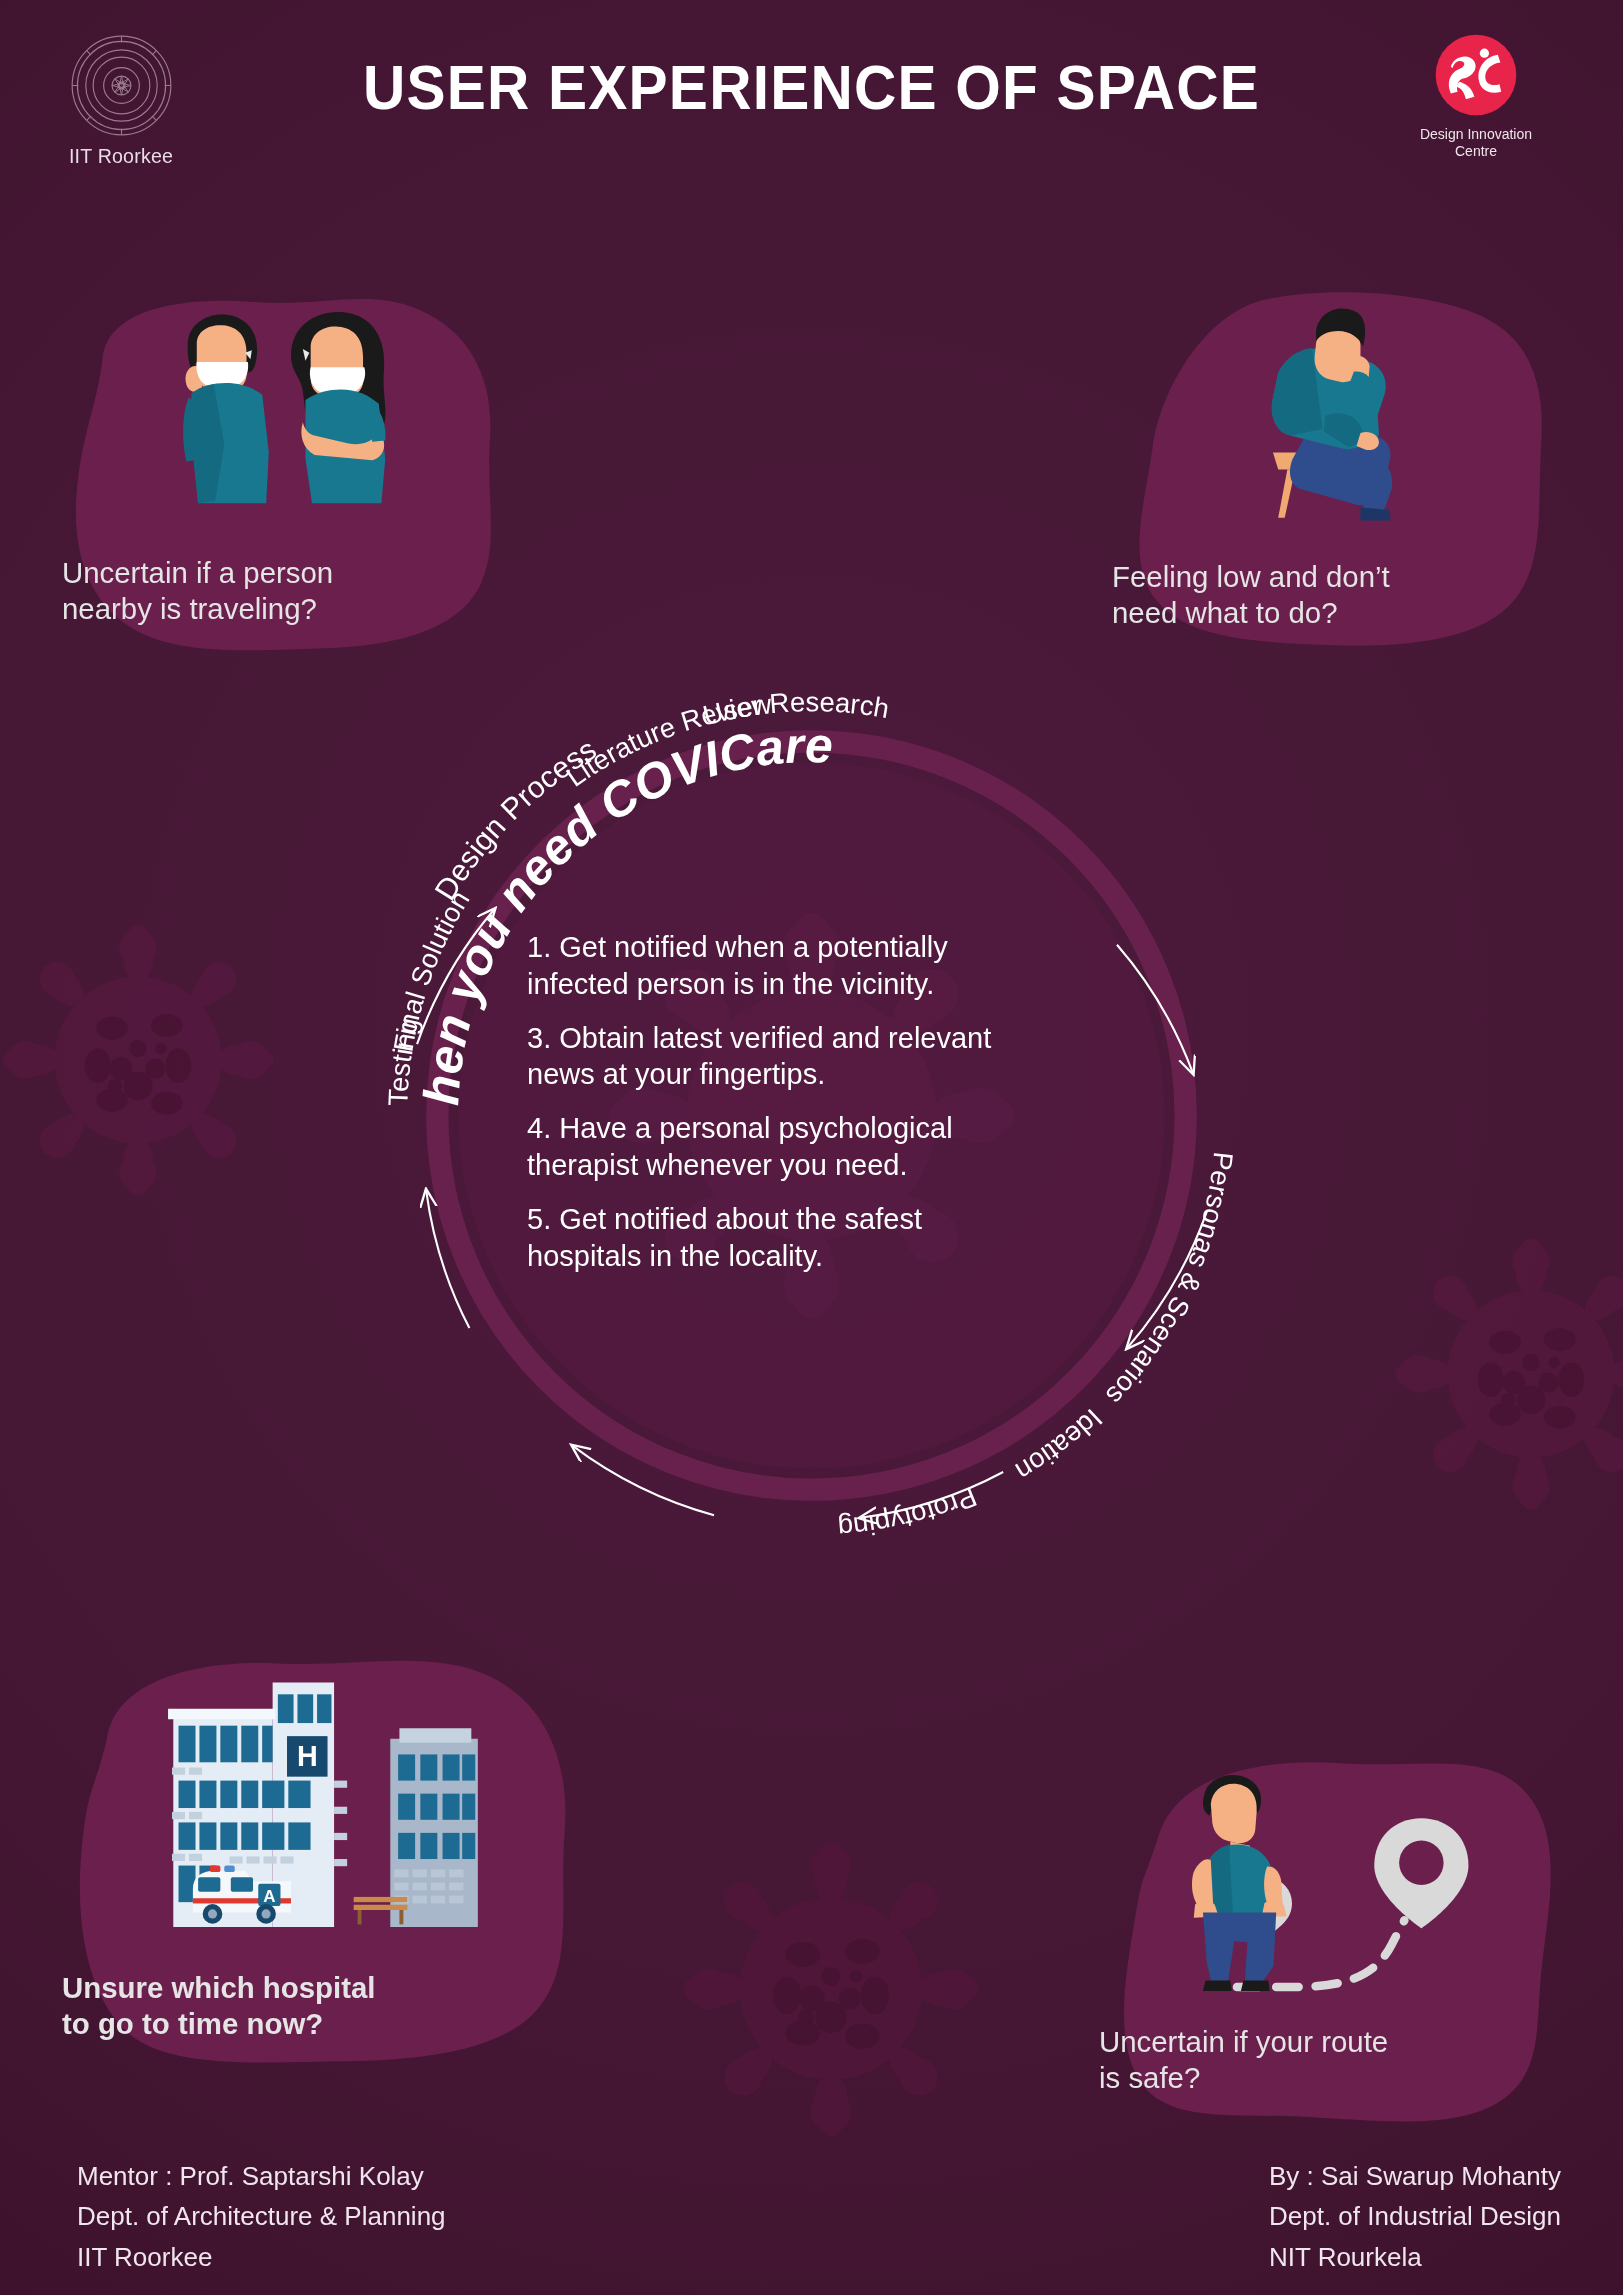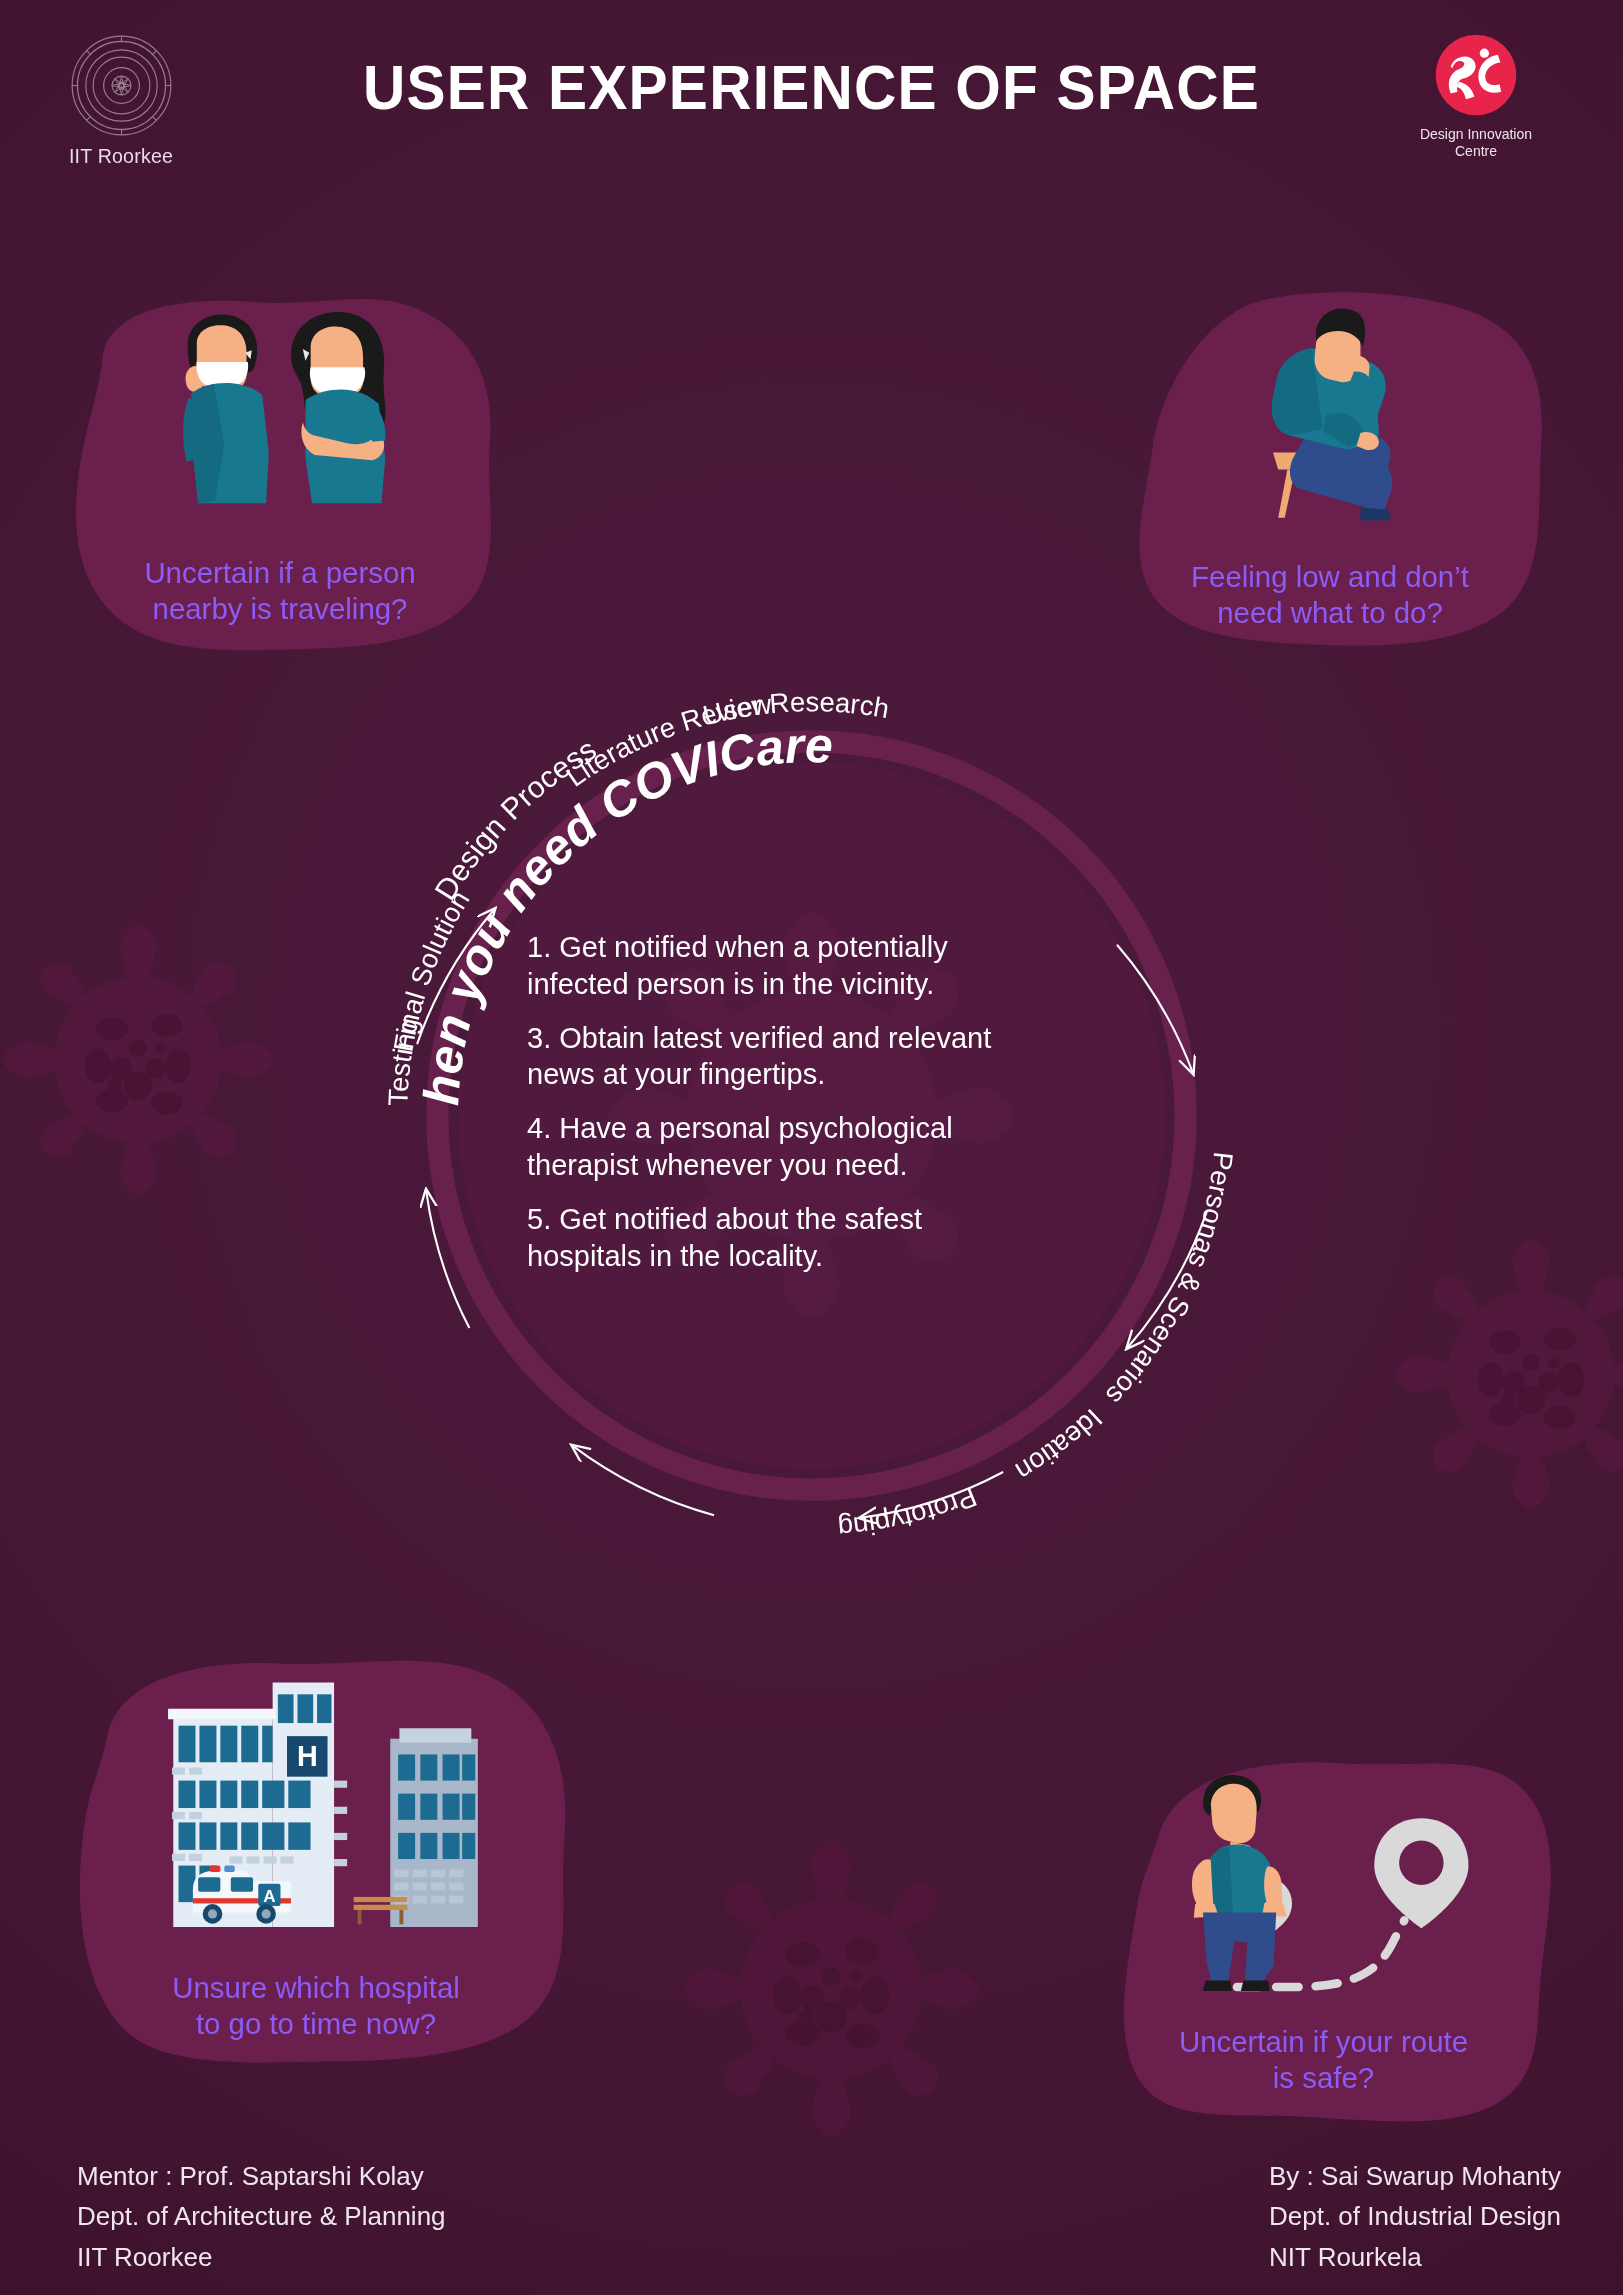--- a/index.html
+++ b/index.html
@@ -33,35 +33,35 @@
   .dic-mark { width:84px; height:84px; margin:0 auto; }
   .dic-label { margin-top:9.2px; font-size:14px; line-height:1.18; color:#efe6ec; }
 
   
   .card { position:absolute; }
   .card .blob { position:absolute; inset:0; }
   .card .blob svg { width:100%; height:100%; display:block; }
   .card .art { position:absolute; left:0; right:0; display:flex; align-items:flex-end; justify-content:center; }
   .card .art svg { display:block; }
   .card .caption {
-    position:absolute; left:0; right:9px; text-align:center;
-    font-size:29.4px; line-height:1.22; color:#8b5cf6; font-weight:400;
+    position:absolute; left:0; right:9px; text-align:left;
+    font-size:29.4px; line-height:1.22; color:#e5e5e5; font-weight:400;
   }
 
   #card-infected { left:62px;  top:281px;  width:445px;  height:380px; }
   #card-infected .art     { top:26px; height:216px; }
   #card-infected .caption { top:274px; }
 
   #card-low      { left:1112px; top:281px; width:445px;  height:380px; }
   #card-low .art     { top:19.6px; height:222px; }
   #card-low .caption { top:278px; }
 
   #card-hospital { left:62px;  top:1636px; width:517px;  height:445px; }
   #card-hospital .art     { top:19.6px; height:308px; }
-  #card-hospital .caption { top:334px; }
+  #card-hospital .caption { top:334px;font-weight:bold; }
 
   #card-route    { left:1099px; top:1741px; width:458px;  height:393px; }
   #card-route .art     { top:26px; height:236px; }
   #card-route .caption { top:283px; }
 
   
   .process { position:absolute; left:298px; top:602px; width:1027px; height:1027px; }
   .process .ring-svg { position:absolute; inset:0; }
   .process .ring-svg svg { display:block; }
 

